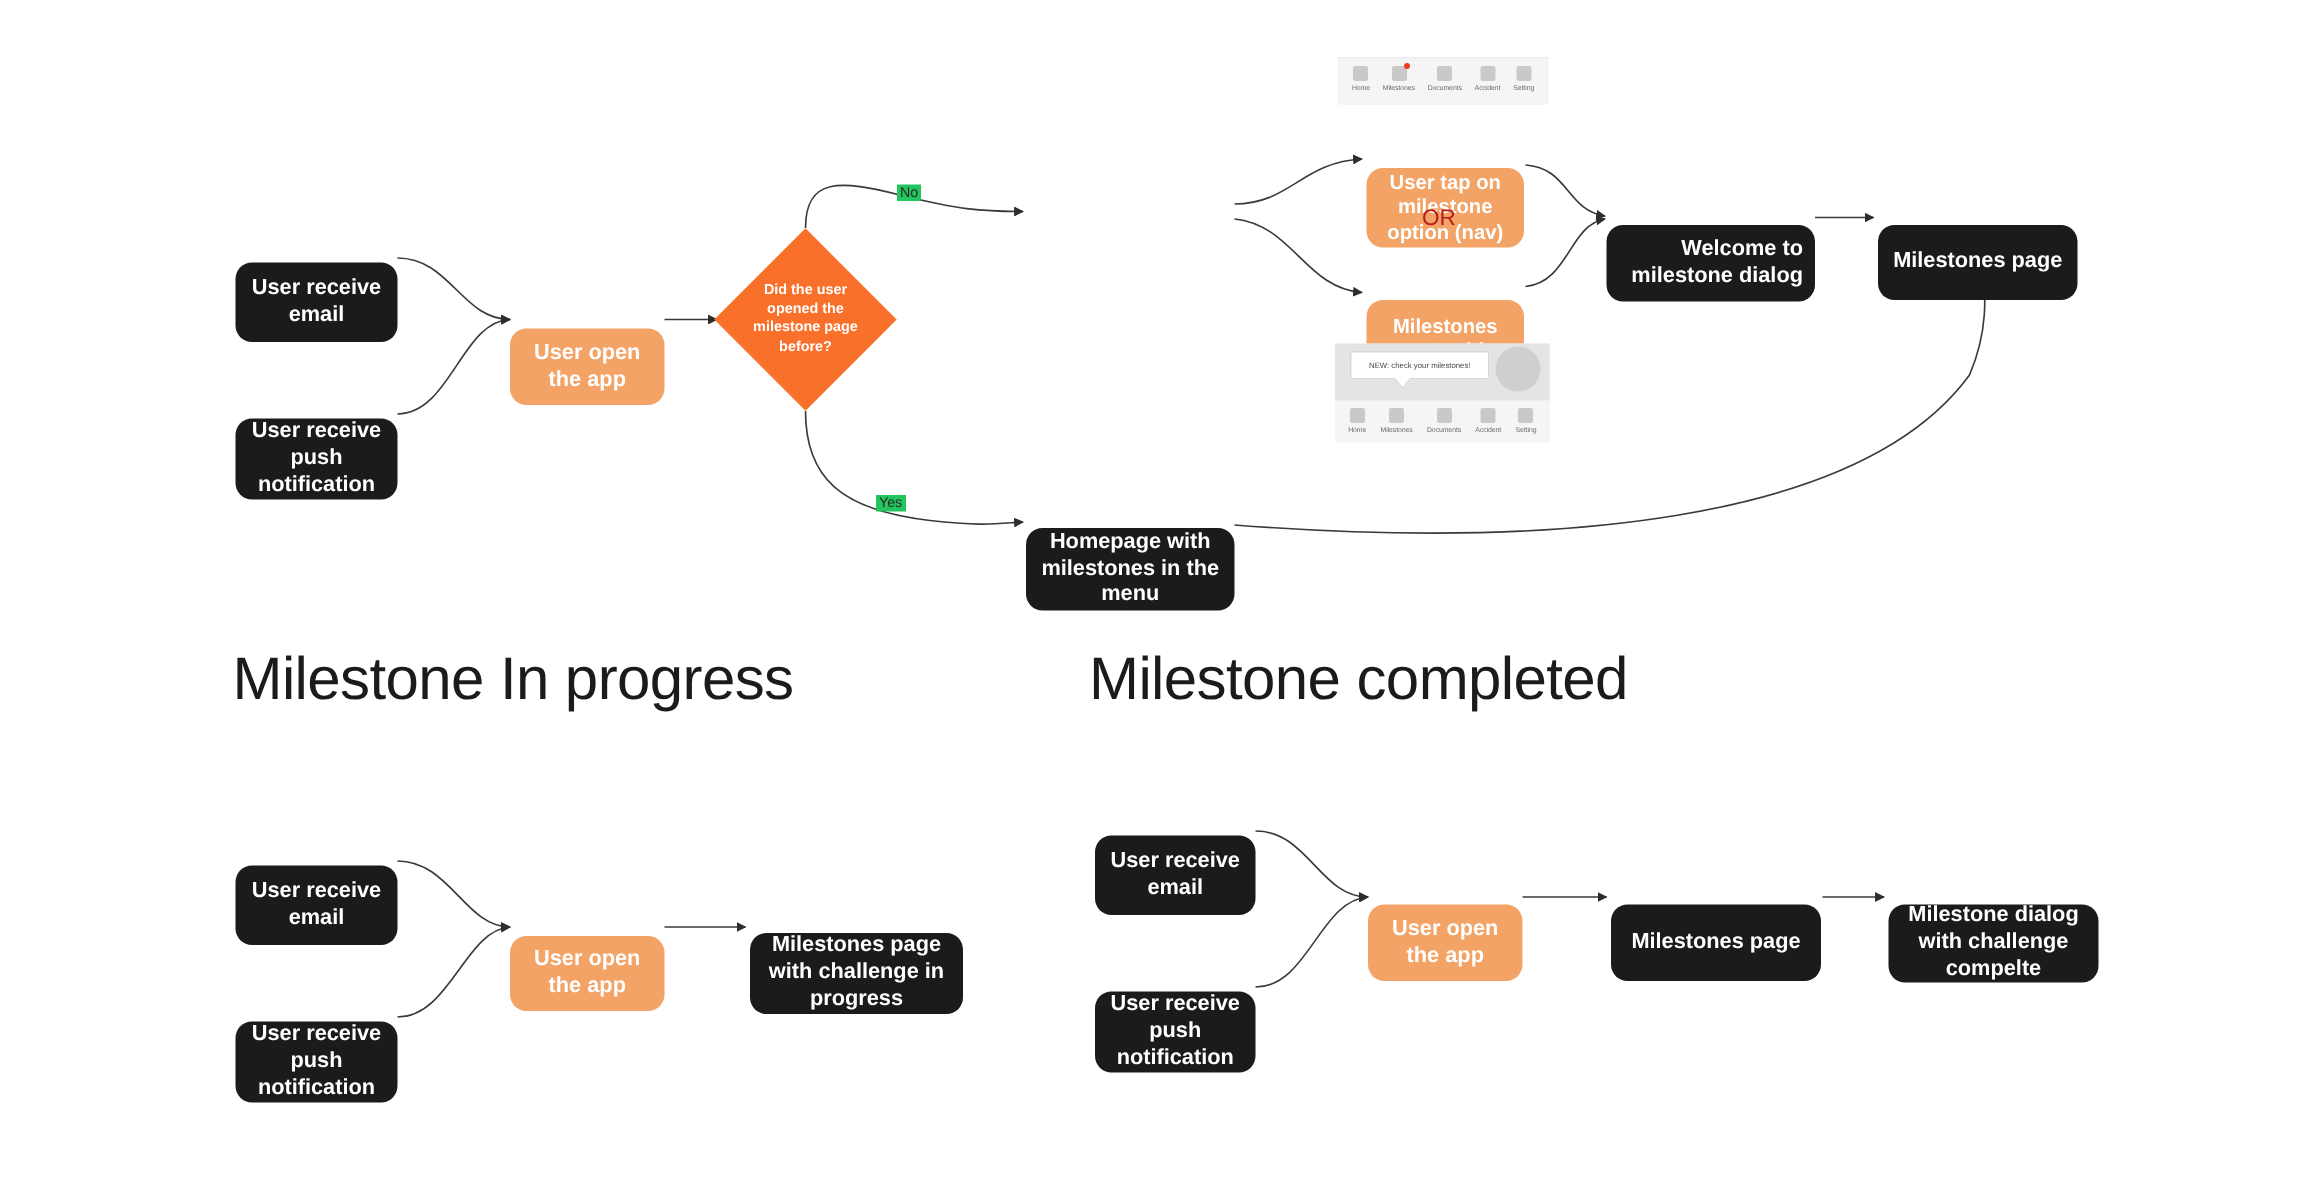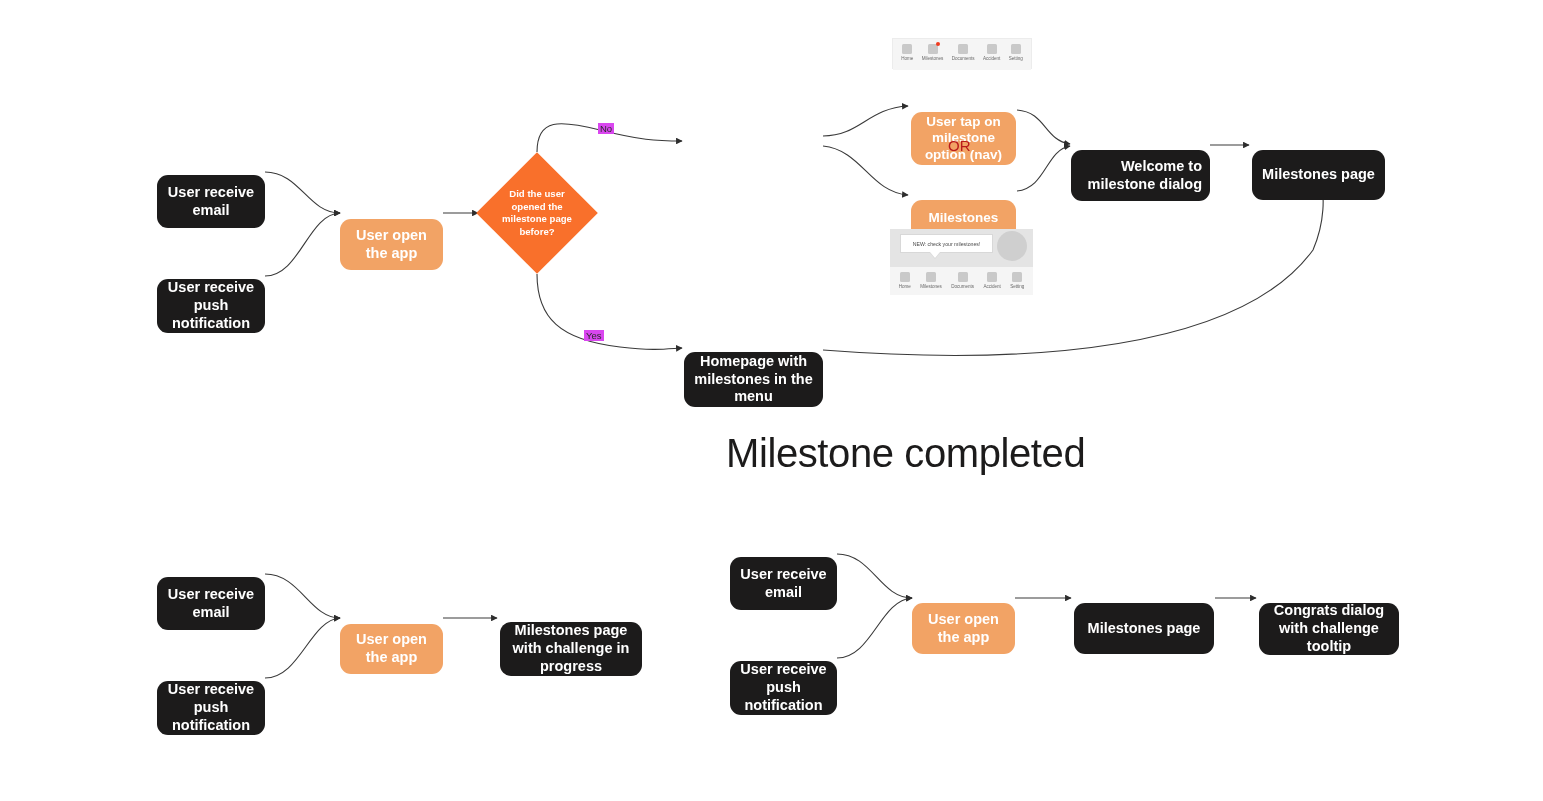--- a/index.html
+++ b/index.html
@@ -88,21 +88,21 @@
     z-index: 2;
   }
 
   
   .edge-label {
     position: absolute;
     font-size: 9.5px;
     color: #2b2b2b;
     font-weight: 400;
     z-index: 4;
-    background: #d946ef;
+    background: #22c55e;
     padding: 0 2px;
     text-align: right;
   }
 
   
   .or-text {
     position: absolute;
     font-size: 15px;
     color: #b91c1c;
     font-weight: 400;
@@ -352,20 +352,23 @@
         <div class="nav-icon"></div>
         <div class="nav-label">Accident</div>
       </div>
       <div class="nav-item">
         <div class="nav-icon"></div>
         <div class="nav-label">Setting</div>
       </div>
     </div>
   </div>
 
+  <div class="section-title" style="left:155px; top:431px;">
+    <span>Milestone In progress</span>
+  </div>
 
   <div class="node dark" style="left:157px; top:547px; width:108px; height:53px;">
     <span class="label">User receive email</span>
   </div>
 
   <div class="node dark" style="left:157px; top:651px; width:108px; height:54px;">
     <span class="label">User receive push notification</span>
   </div>
 
   <div class="node orange" style="left:340px; top:594px; width:103px; height:50px;">
@@ -390,16 +393,16 @@
 
   <div class="node orange" style="left:912px; top:573px; width:103px; height:51px;">
     <span class="label">User open the app</span>
   </div>
 
   <div class="node dark" style="left:1074px; top:573px; width:140px; height:51px;">
     <span class="label">Milestones page</span>
   </div>
 
   <div class="node dark" style="left:1259px; top:573px; width:140px; height:52px;">
-    <span class="label">Congrats dialog with challenge tooltip</span>
+    <span class="label">Milestone dialog with challenge compelte</span>
   </div>
 
 </div>
 
 </body></html>

